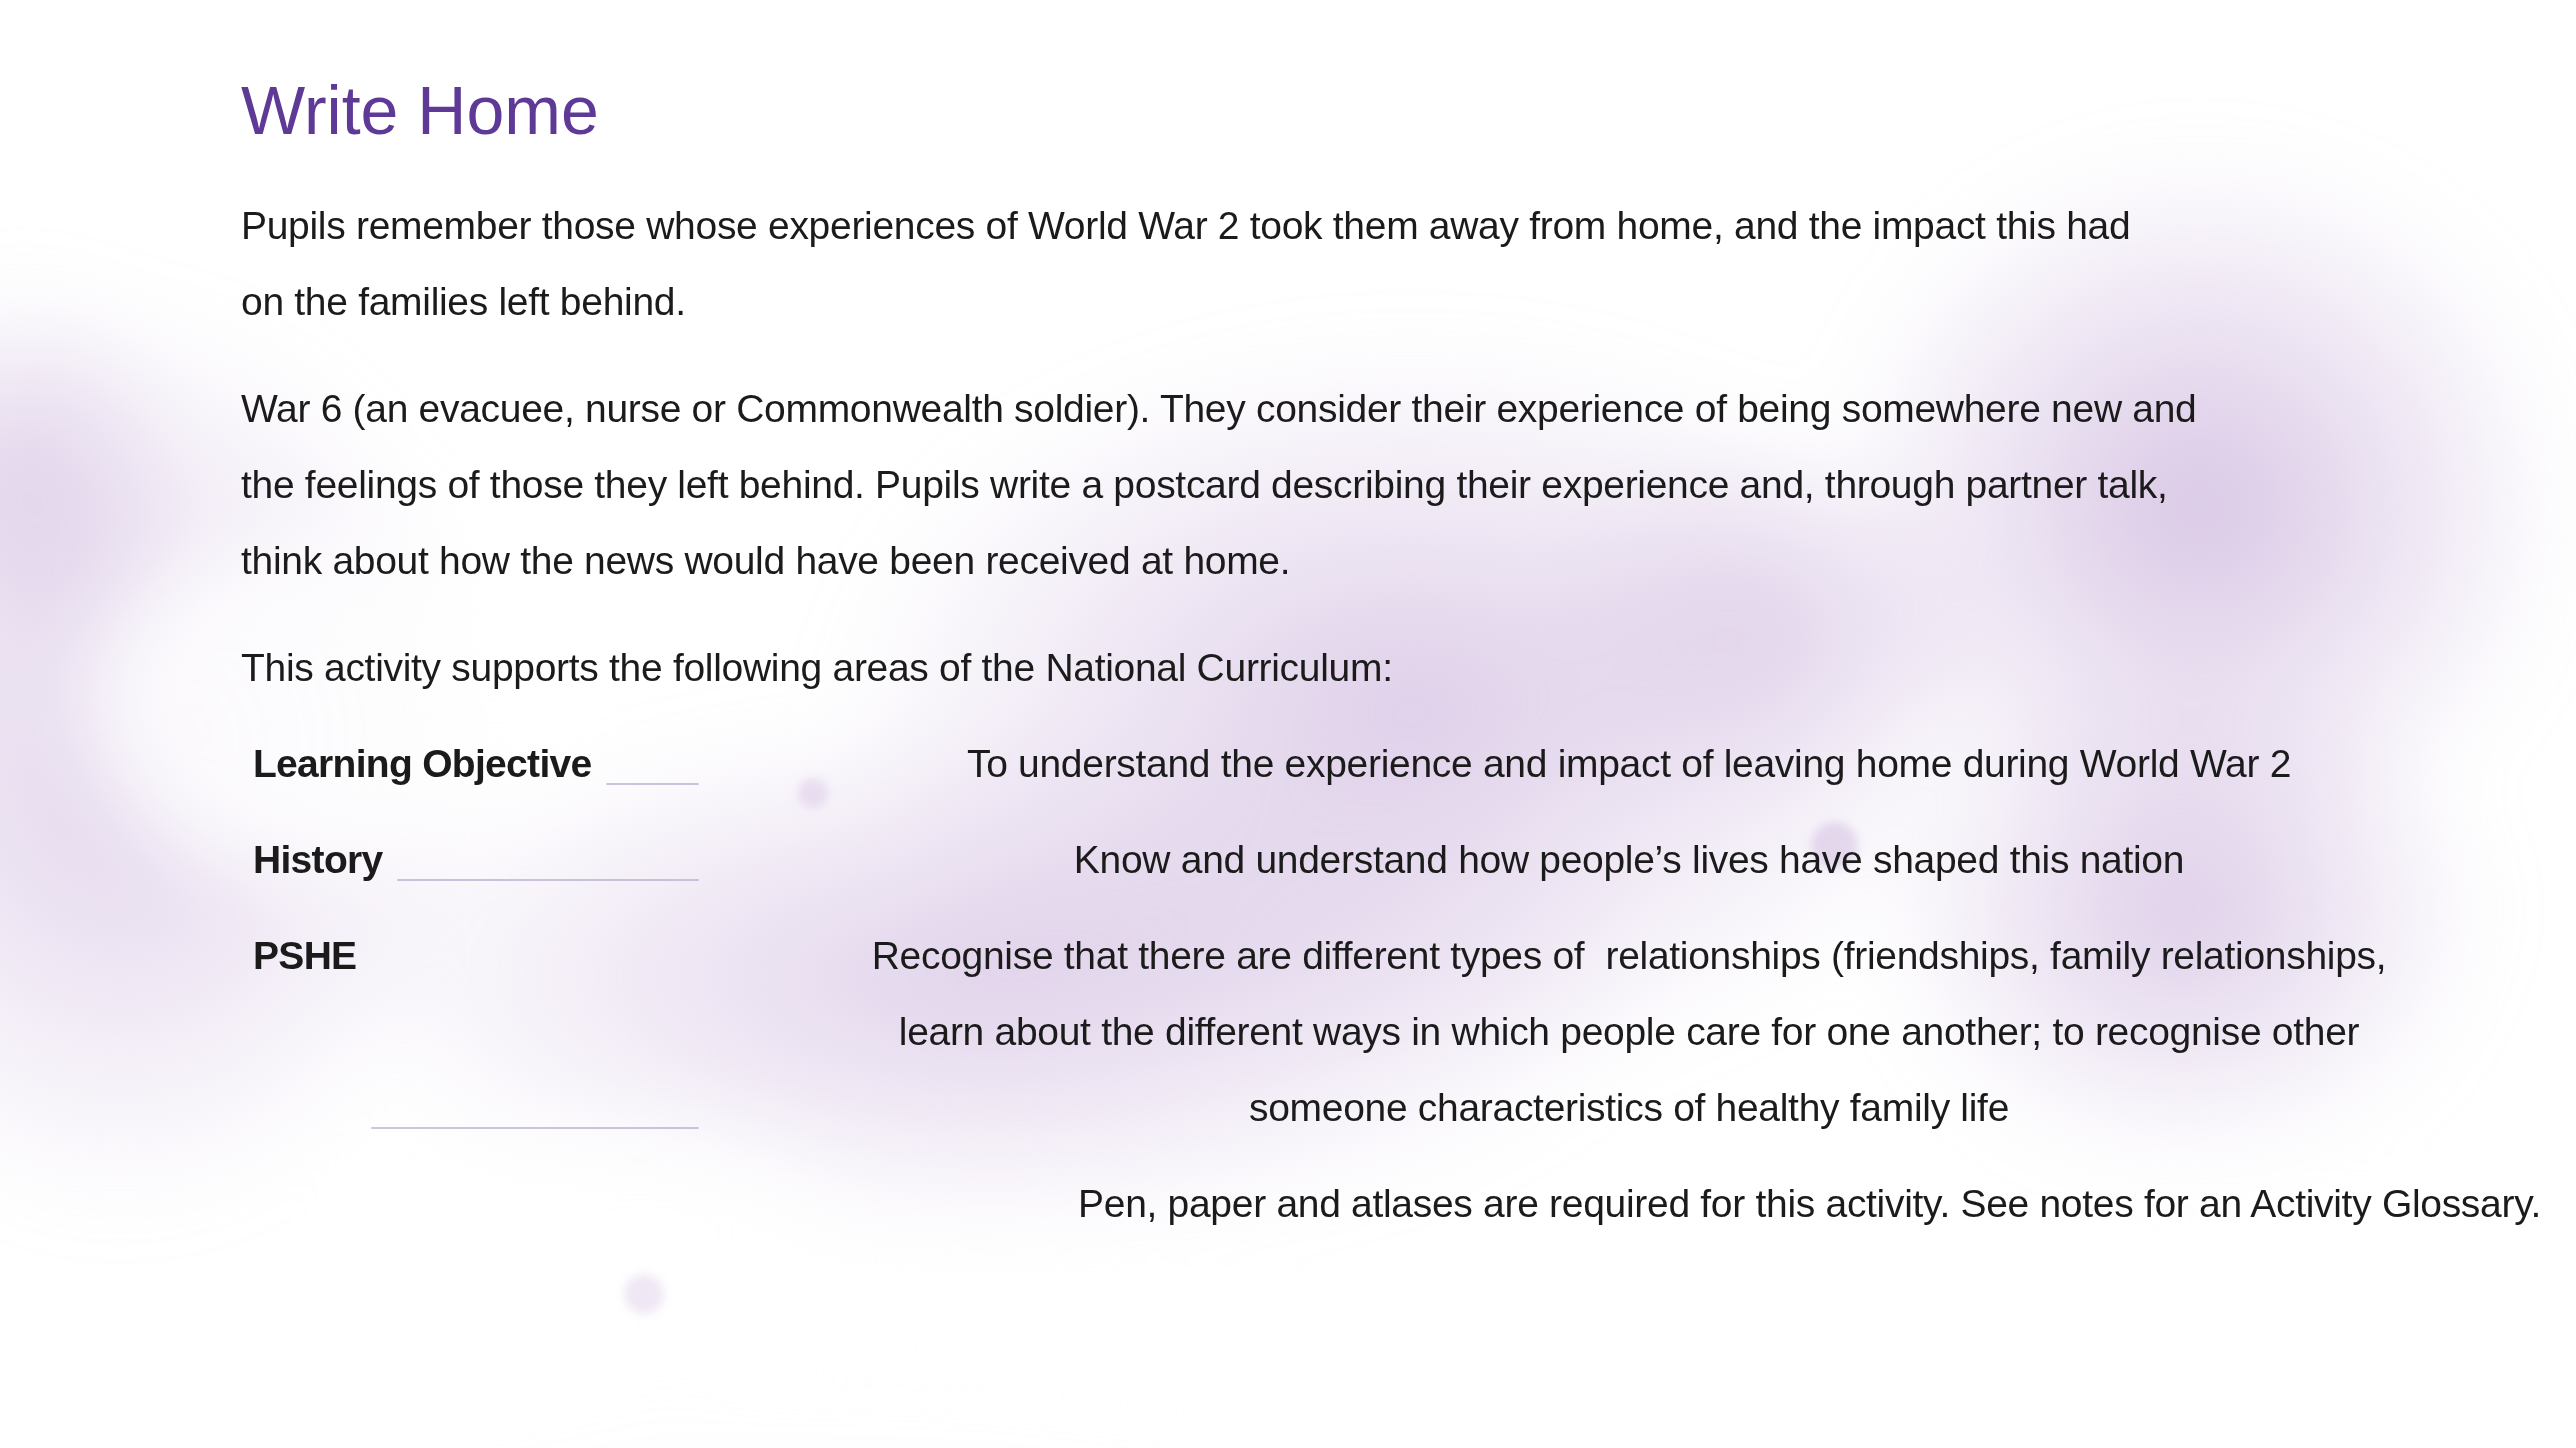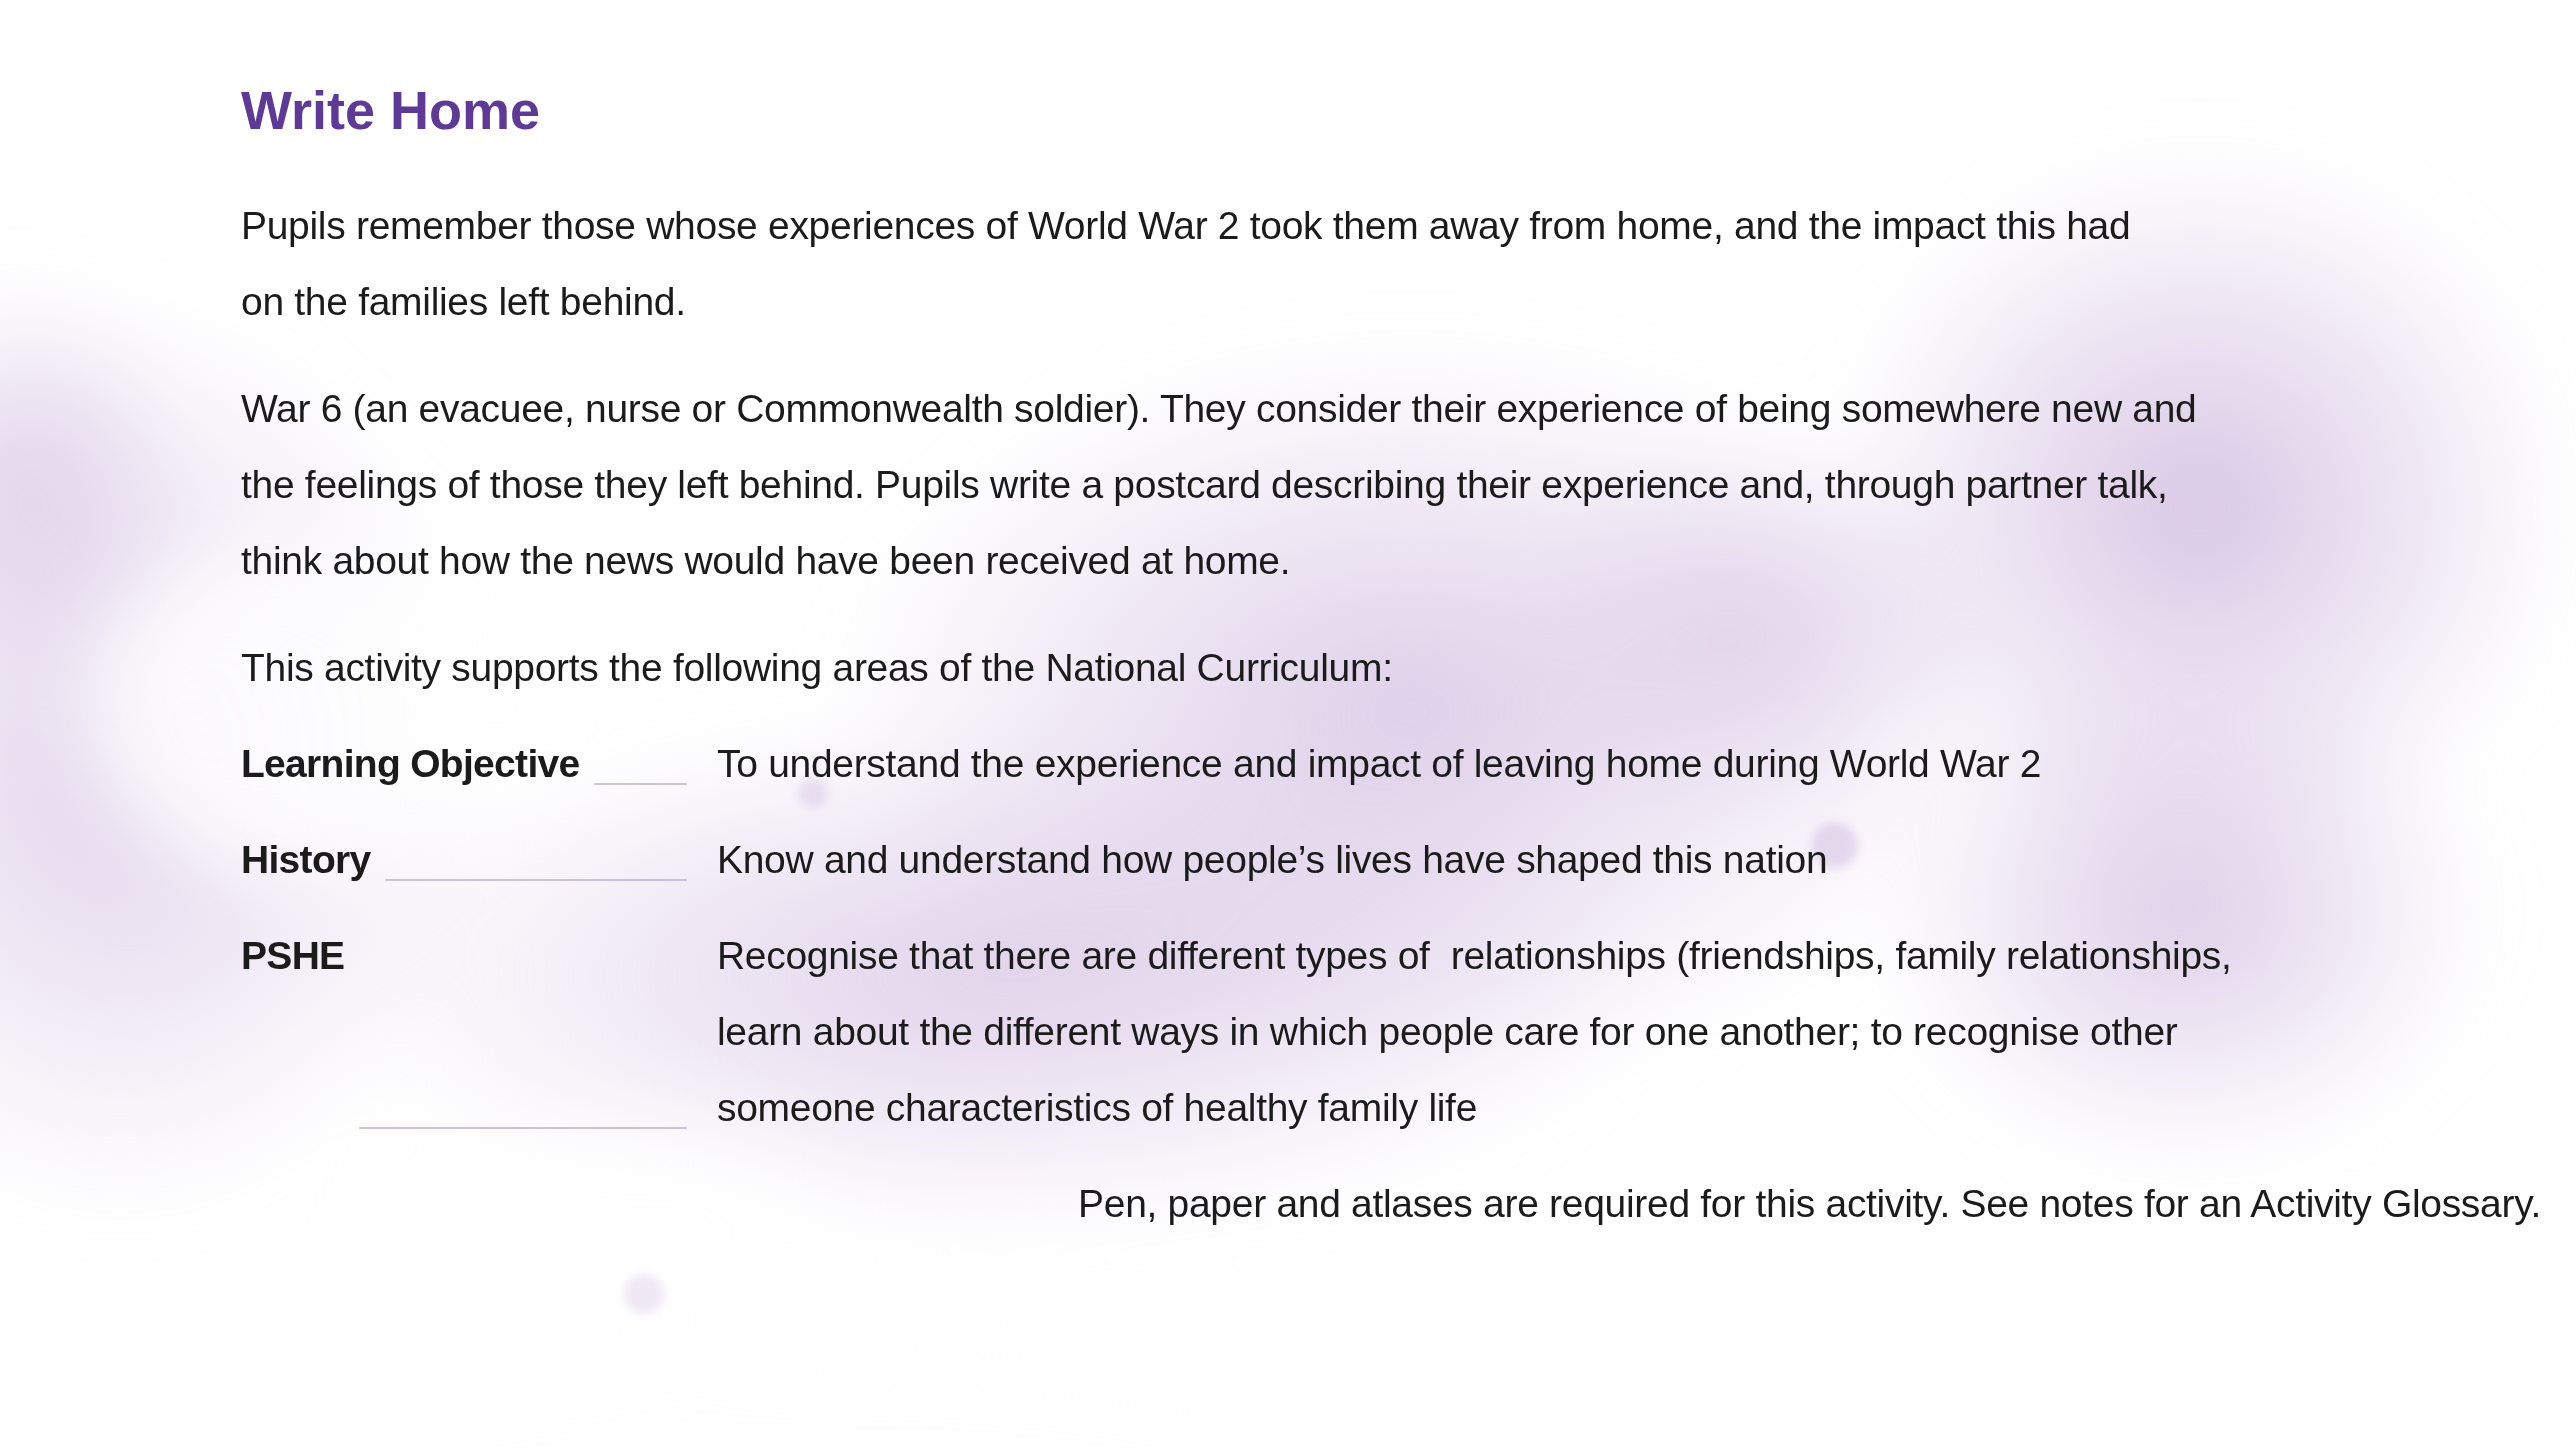--- a/index.html
+++ b/index.html
@@ -24,27 +24,27 @@
   .speck{position:absolute;border-radius:50%;filter:blur(4.7px);background:var(--watercolor-lavender);pointer-events:none;}
 
   
   .content{
     position:absolute;left:241px;top:67px;width:2300px;
     color:var(--body-ink);
     font-size:39px;letter-spacing:-0.3px;
   }
   .title{
     margin:0 0 34px 0;
-    font-size:54px;line-height:87px;font-weight:bold;letter-spacing:0;
+    font-size:68px;line-height:87px;font-weight:normal;letter-spacing:0;
     color:var(--title-purple);
   }
   .line{line-height:76px;white-space:pre;}
   .para{margin:0 0 31px 0;}
   .para-lead{margin-bottom:20px;}
-  .curriculum{margin:0;}
+  .curriculum{margin:12px;text-align:center;}
   .row{display:flex;margin-bottom:20px;}
   .row-label{flex:0 0 476px;display:flex;font-weight:bold;letter-spacing:-0.7px;}
   .label-text{line-height:76px;white-space:pre;}
   .leader{
     flex:1 1 auto;height:2px;border-radius:1.3px;
     background:var(--leader-line);opacity:.65;
     align-self:flex-end;margin:0 30px 17.4px 14.8px;
   }
   .row-content{flex:1 1 auto;}
   .materials{margin:10.7px 0 0 0;text-align:right;}

